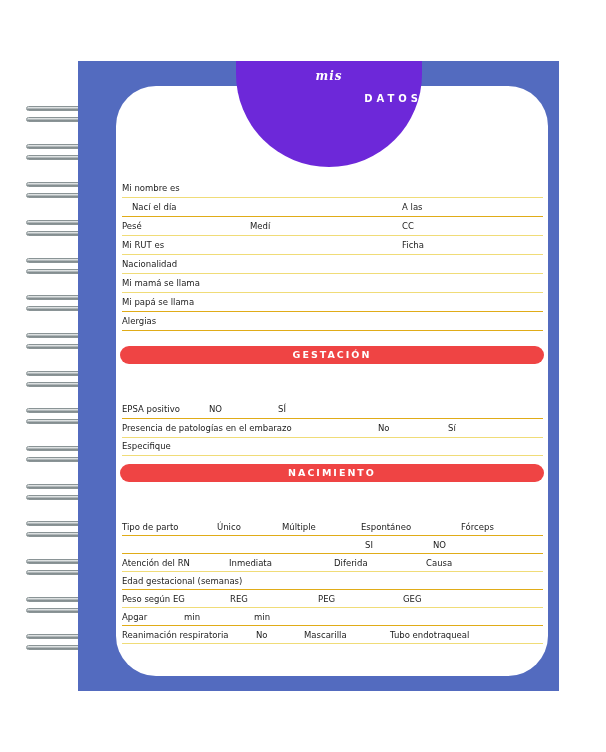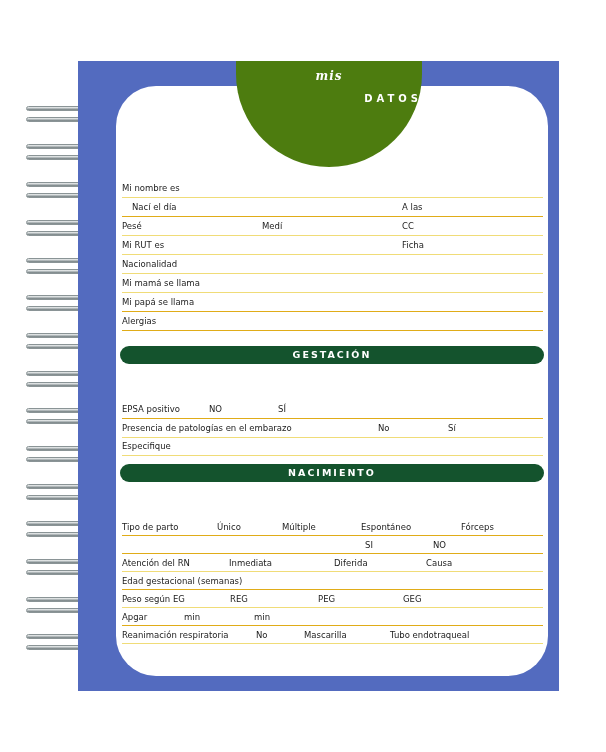--- a/index.html
+++ b/index.html
@@ -9,21 +9,21 @@
     .cover {
       position: absolute; left: 78px; top: 61px; width: 481px; height: 630px;
       background: #536bbf;
     }
     .panel {
       position: absolute; left: 116px; top: 86px; width: 432px; height: 590px;
       background: #ffffff; border-radius: 40px;
     }
     .tab {
       position: absolute; left: 236px; top: 40px; width: 186px; height: 106px;
-      background: #4d7c0f; border-radius: 0 0 93px 93px; text-decoration: underline;
+      background: #6d28d9; border-radius: 0 0 93px 93px; text-decoration: underline;
     }
     .tab-script {
       position: absolute; left: 0; width: 100%; top: 28px; text-align: center;
       color: #ffffff; font-family: "DejaVu Serif", serif; font-style: italic;
       font-size: 12px; font-weight: bold; letter-spacing: 1px;
     }
     .tab-title {
       position: absolute; left: 0; width: 100%; top: 52px; text-align: right;
       color: #ffffff; font-family: "DejaVu Sans", sans-serif; font-weight: bold;
       font-size: 10px; letter-spacing: 4px;
@@ -46,21 +46,21 @@
     .row {
       position: absolute; left: 122px; width: 421px; height: 19px;
       font-size: 8.5px; color: #1c1c1c; line-height: 19px; margin-top: 27px;
     }
     .row.pale { border-bottom: 1px solid #f0dc78; }
     .row.gold { border-bottom: 1.5px solid #e0ac18; }
     .row span { position: absolute; top: 0; white-space: nowrap; }
 
     .section-bar {
       position: absolute; left: 120px; width: 424px; height: 18px;
-      background: #14532d; border-radius: 9px;
+      background: #ef4444; border-radius: 9px;
       color: #ffffff; font-weight: bold; font-size: 9.5px; letter-spacing: 2px;
       text-align: center; line-height: 18px;
     }
   </style>
 </head>
 <body>
 
 <div class="rings">
   <div class="ring" style="top:104px">
       <div class="wire w1"></div>
@@ -149,21 +149,21 @@
 
 <div class="row pale" style="top:152px">
   <span style="left:0">Mi nombre es</span>
 </div>
 <div class="row gold" style="top:171px">
   <span style="left:10px">Nací el día</span>
   <span style="left:280px">A las</span>
 </div>
 <div class="row pale" style="top:190px">
   <span style="left:0">Pesé</span>
-  <span style="left:140px">Medí</span>
+  <span style="left:128px">Medí</span>
   <span style="left:280px">CC</span>
 </div>
 <div class="row pale" style="top:209px">
   <span style="left:0">Mi RUT es</span>
   <span style="left:280px">Ficha</span>
 </div>
 <div class="row pale" style="top:228px">
   <span style="left:0">Nacionalidad</span>
 </div>
 <div class="row pale" style="top:247px">

